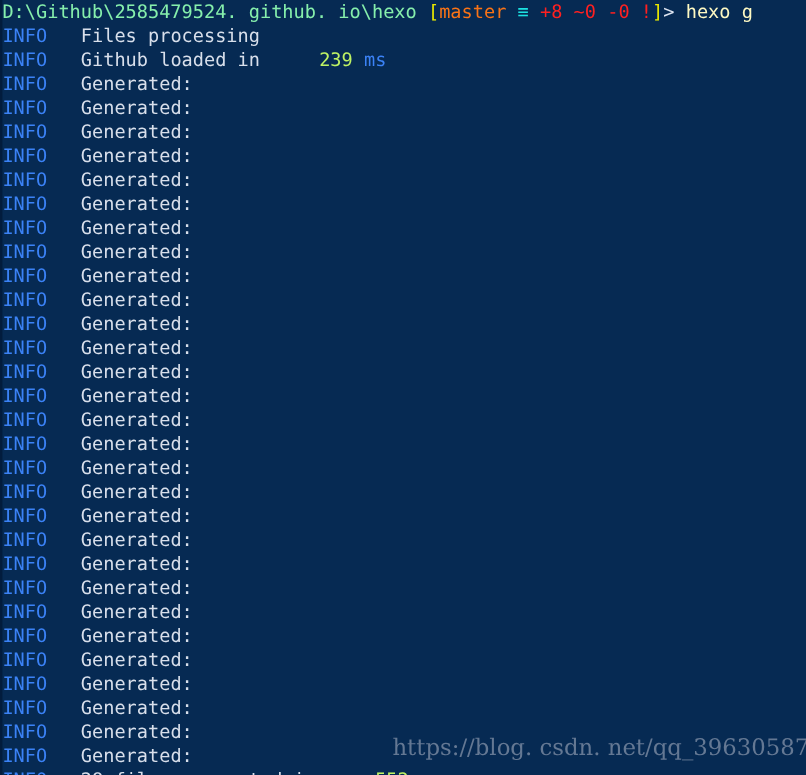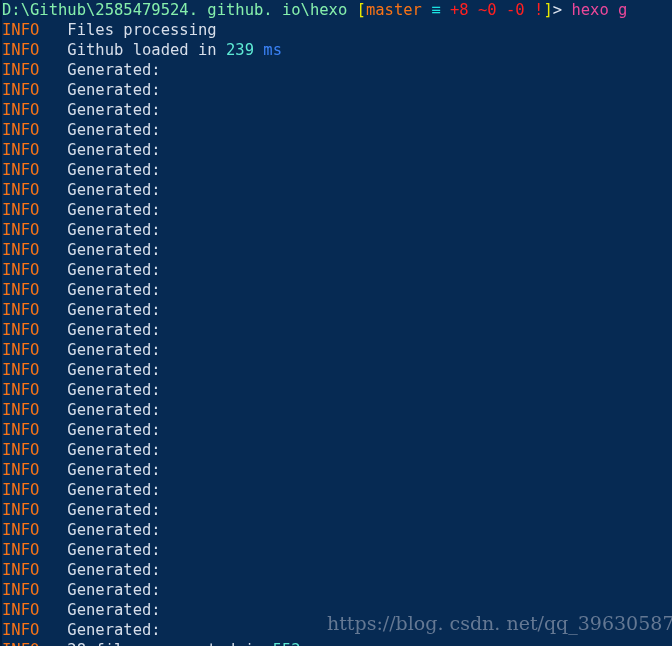--- a/index.html
+++ b/index.html
@@ -58,26 +58,26 @@
   .seg { white-space: pre; }
   .path       { color: #86efac; }
   .brk        { color: #e8e800; }
   .branchname { color: #f97316; }
   .glyph      { color: #1ce2e2; }
   .ahead      { color: #ff2020; }
   .stash      { color: #ff2020; }
   .behind     { color: #ff2020; }
   .dirty      { color: #ff2020; }
   .arrow      { color: #dfe6f2; }
-  .cmd        { color: #ec4899; }
+  .cmd        { color: #fef9c3; }
 
   
-  .info   { color: #f97316; }
+  .info   { color: #3b82f6; }
   .msg    { color: #d8dfeb; }
-  .num    { color: #5eead4; }
+  .num    { color: #bef264; margin-left: 40px; }
   .unit   { color: #3b82f6; }
 
   
   #watermark {
     position: absolute;
     left: 327px;
     top: 612px;
     font-family: "DejaVu Serif", "Liberation Serif", serif;
     font-size: 19px;
     line-height: 22px;

